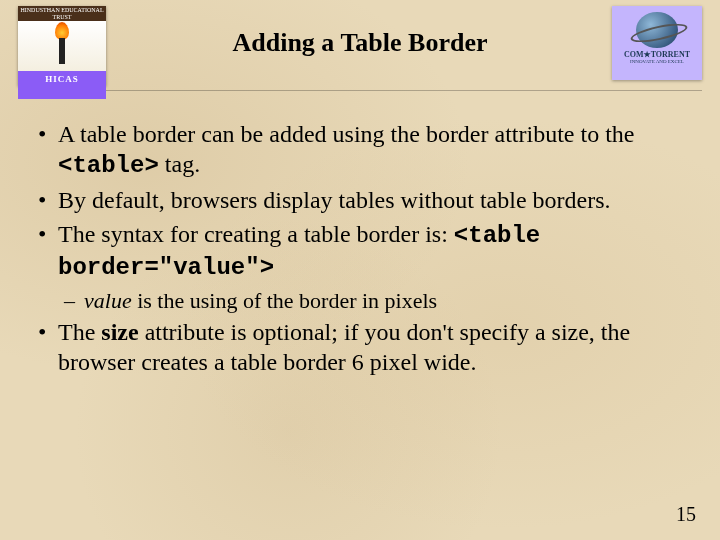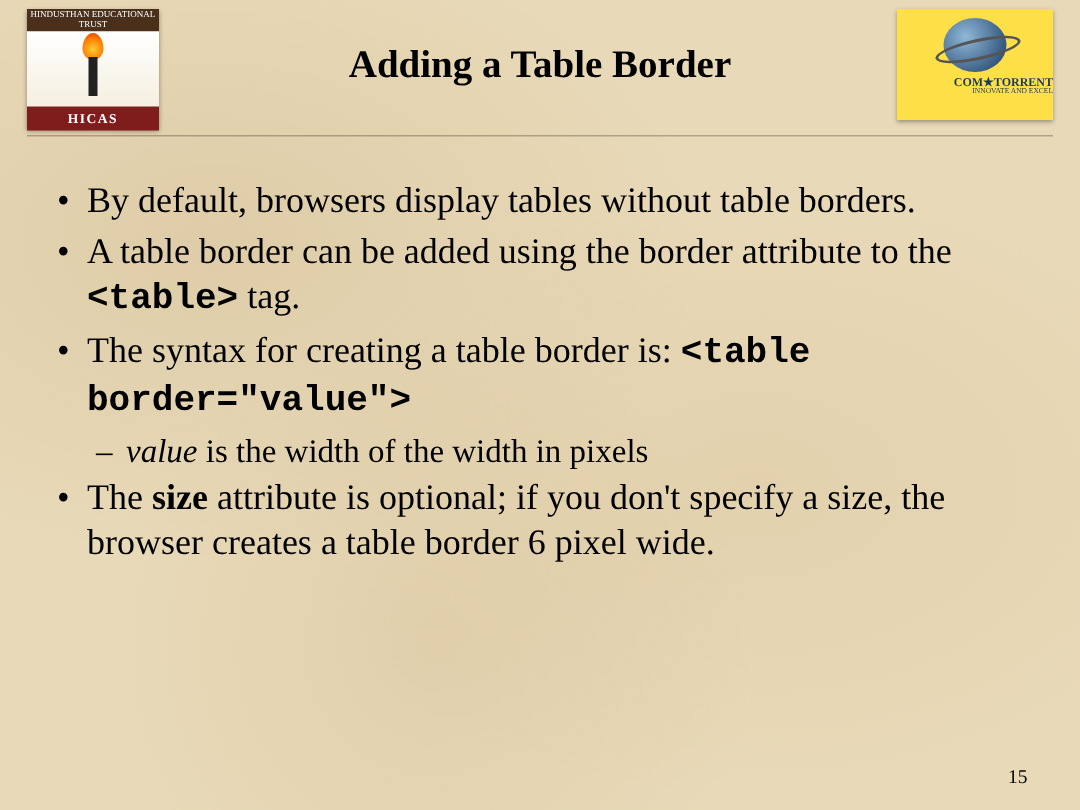--- a/index.html
+++ b/index.html
@@ -61,38 +61,38 @@
     background: radial-gradient(circle at 50% 60%, #ffcc33 0%, #ff7700 60%, #cc3300 100%);
     border-radius: 50% 50% 50% 50% / 60% 60% 40% 40%;
   }
   .logo-left .stick {
     position: absolute;
     top: 12px; left: 8px;
     width: 6px; height: 26px;
     background: #222;
   }
   .logo-left .band-bot {
-    height: 16px;
-    background: #7f1d1d;
+    height: 28px;
+    background: #8b5cf6;
     color: #fff;
     font-size: 9px;
     font-weight: bold;
     text-align: center;
     line-height: 16px;
     letter-spacing: 1px;
   }
   .logo-right {
     position: absolute;
     right: 0;
     top: 6px;
-    width: 104px;
+    width: 90px;
     height: 74px;
-    background: #fde047;
+    background: #c4b5fd;
     box-shadow: 0 1px 3px rgba(0,0,0,0.35);
-    text-align: right;
+    text-align: center;
   }
   .logo-right .globe {
     margin: 6px auto 2px;
     width: 42px;
     height: 36px;
     background: radial-gradient(circle at 35% 35%, #8fb8d8 0%, #3b5f84 70%, #1e3a56 100%);
     border-radius: 50%;
     position: relative;
   }
   .logo-right .ring {
@@ -159,23 +159,23 @@
     top: 0;
   }
   .mono {
     font-family: "Courier New", Courier, monospace;
     font-weight: bold;
   }
   .ital { font-style: italic; text-align: right; }
   .bold { font-weight: bold; }
   .pagenum {
     position: absolute;
-    right: 35px;
+    right: 24px;
     bottom: 14px;
-    font-size: 13px;
+    font-size: 20px;
   }
 </style>
 </head>
 <body>
 
 <div class="header">
   <div class="logo-left">
     <div class="band-top">HINDUSTHAN EDUCATIONAL TRUST</div>
     <div class="mid">
       <div class="torch">
@@ -193,32 +193,32 @@
       <div class="ring"></div>
     </div>
     <div class="brand">COM★TORRENT</div>
     <div class="tag">INNOVATE AND EXCEL</div>
   </div>
 </div>
 
 <div class="content">
   <ul class="bullets">
     <li>
+      <span>A table border can be added using the border attribute to the </span><span class="mono">&lt;table&gt;</span><span> tag.</span>
+    </li>
+    <li>
       <span>By default, browsers display tables without table borders.</span>
-    </li>
-    <li>
-      <span>A table border can be added using the border attribute to the </span><span class="mono">&lt;table&gt;</span><span> tag.</span>
     </li>
     <li>
       <span>The syntax for creating a table border is: </span><span class="mono">&lt;table border="value"&gt;</span>
     </li>
   </ul>
   <div class="sub">
     <div>
-      <span class="ital">value</span><span> is the width of the width in pixels</span>
+      <span class="ital">value</span><span> is the using of the border in pixels</span>
     </div>
   </div>
   <ul class="bullets">
     <li>
       <span>The </span><span class="bold">size</span><span> attribute is optional; if you don't specify a size, the browser creates a table border 6 pixel wide.</span>
     </li>
   </ul>
 </div>
 
 <div class="pagenum">15</div>

